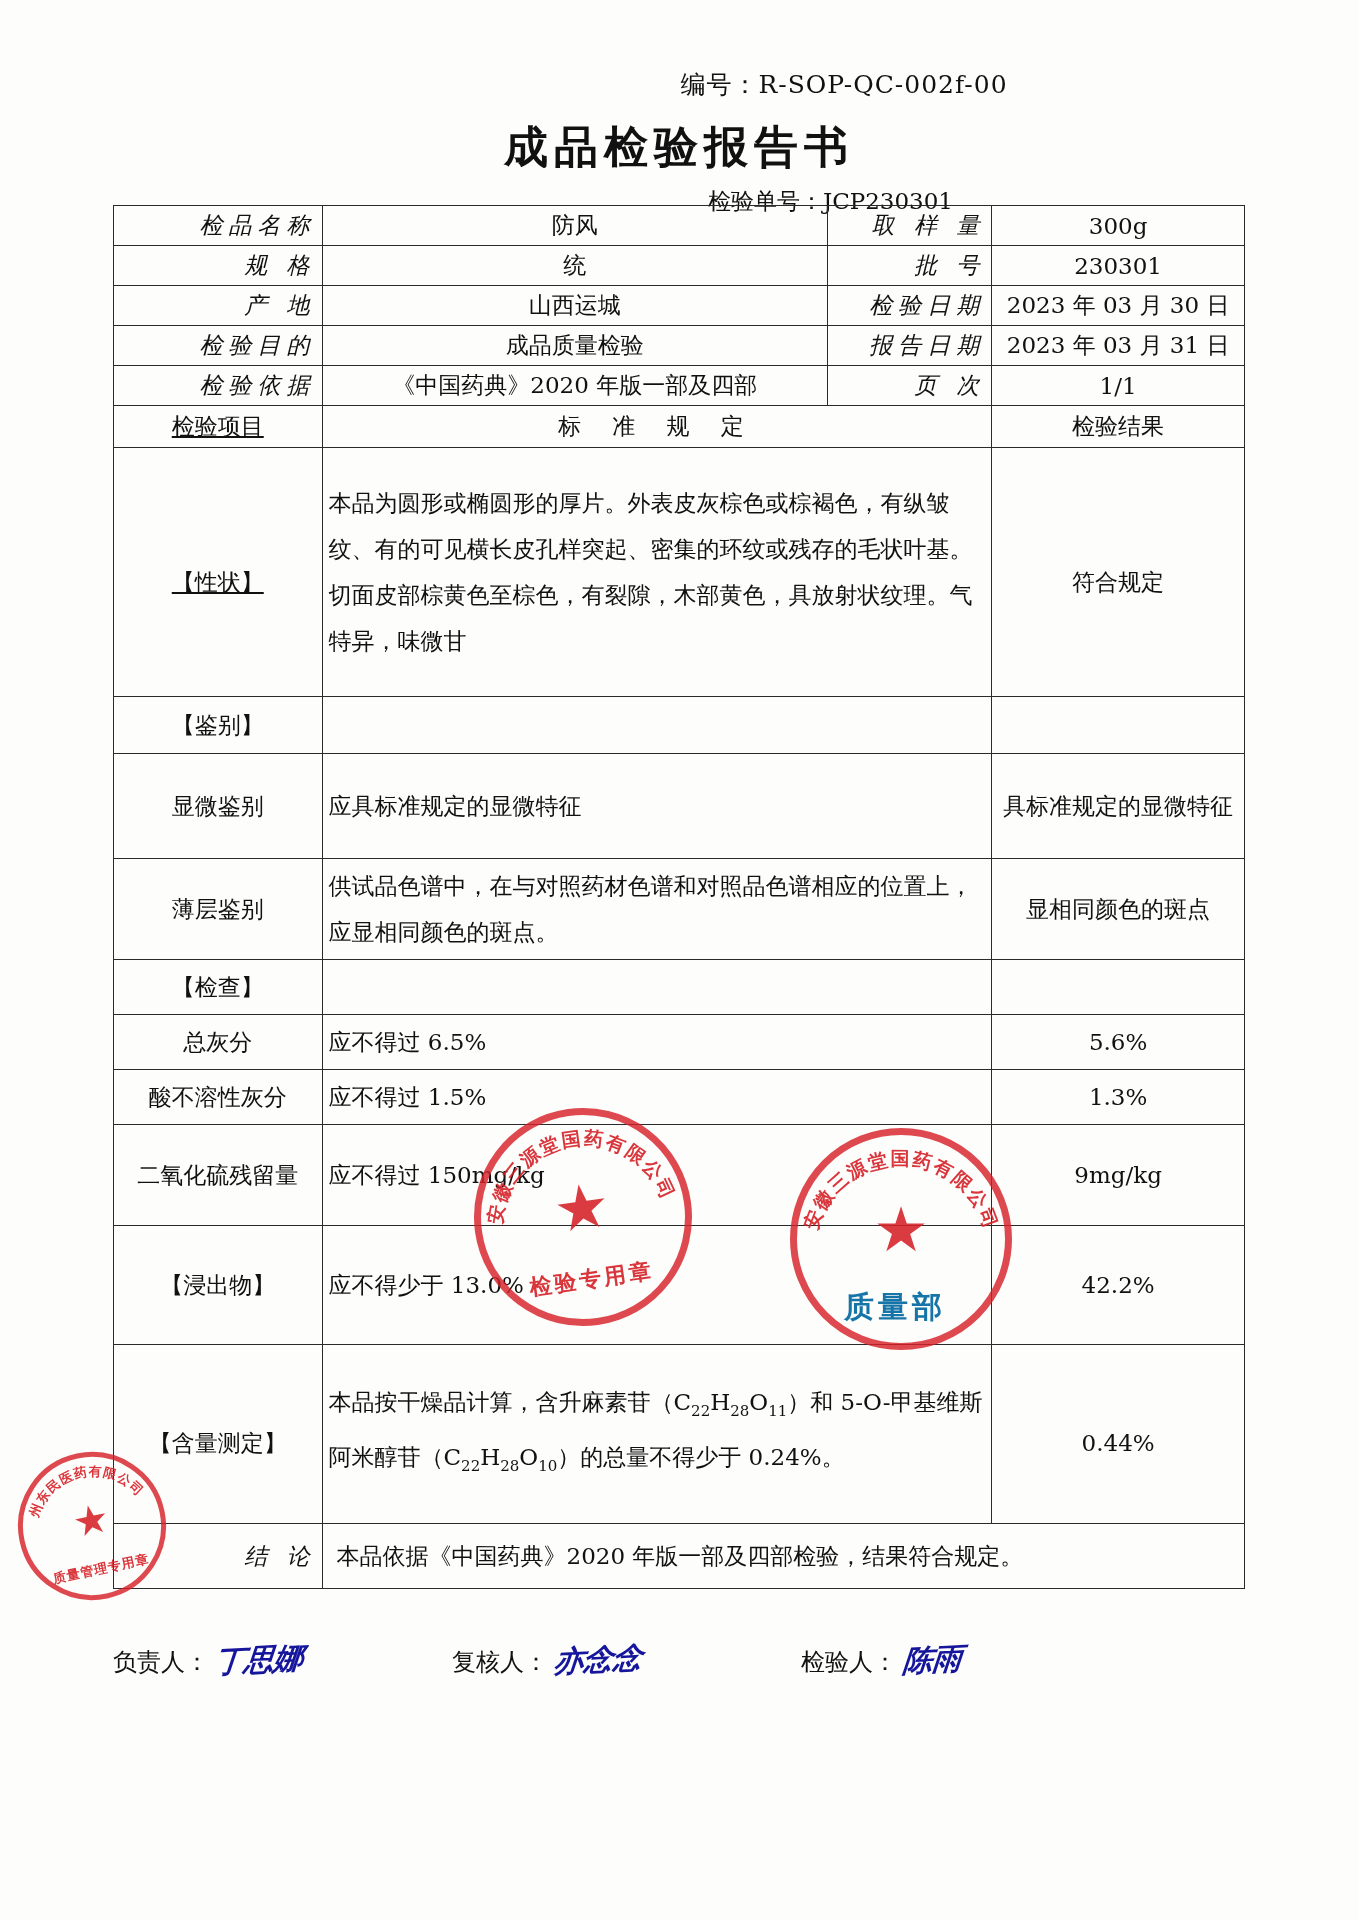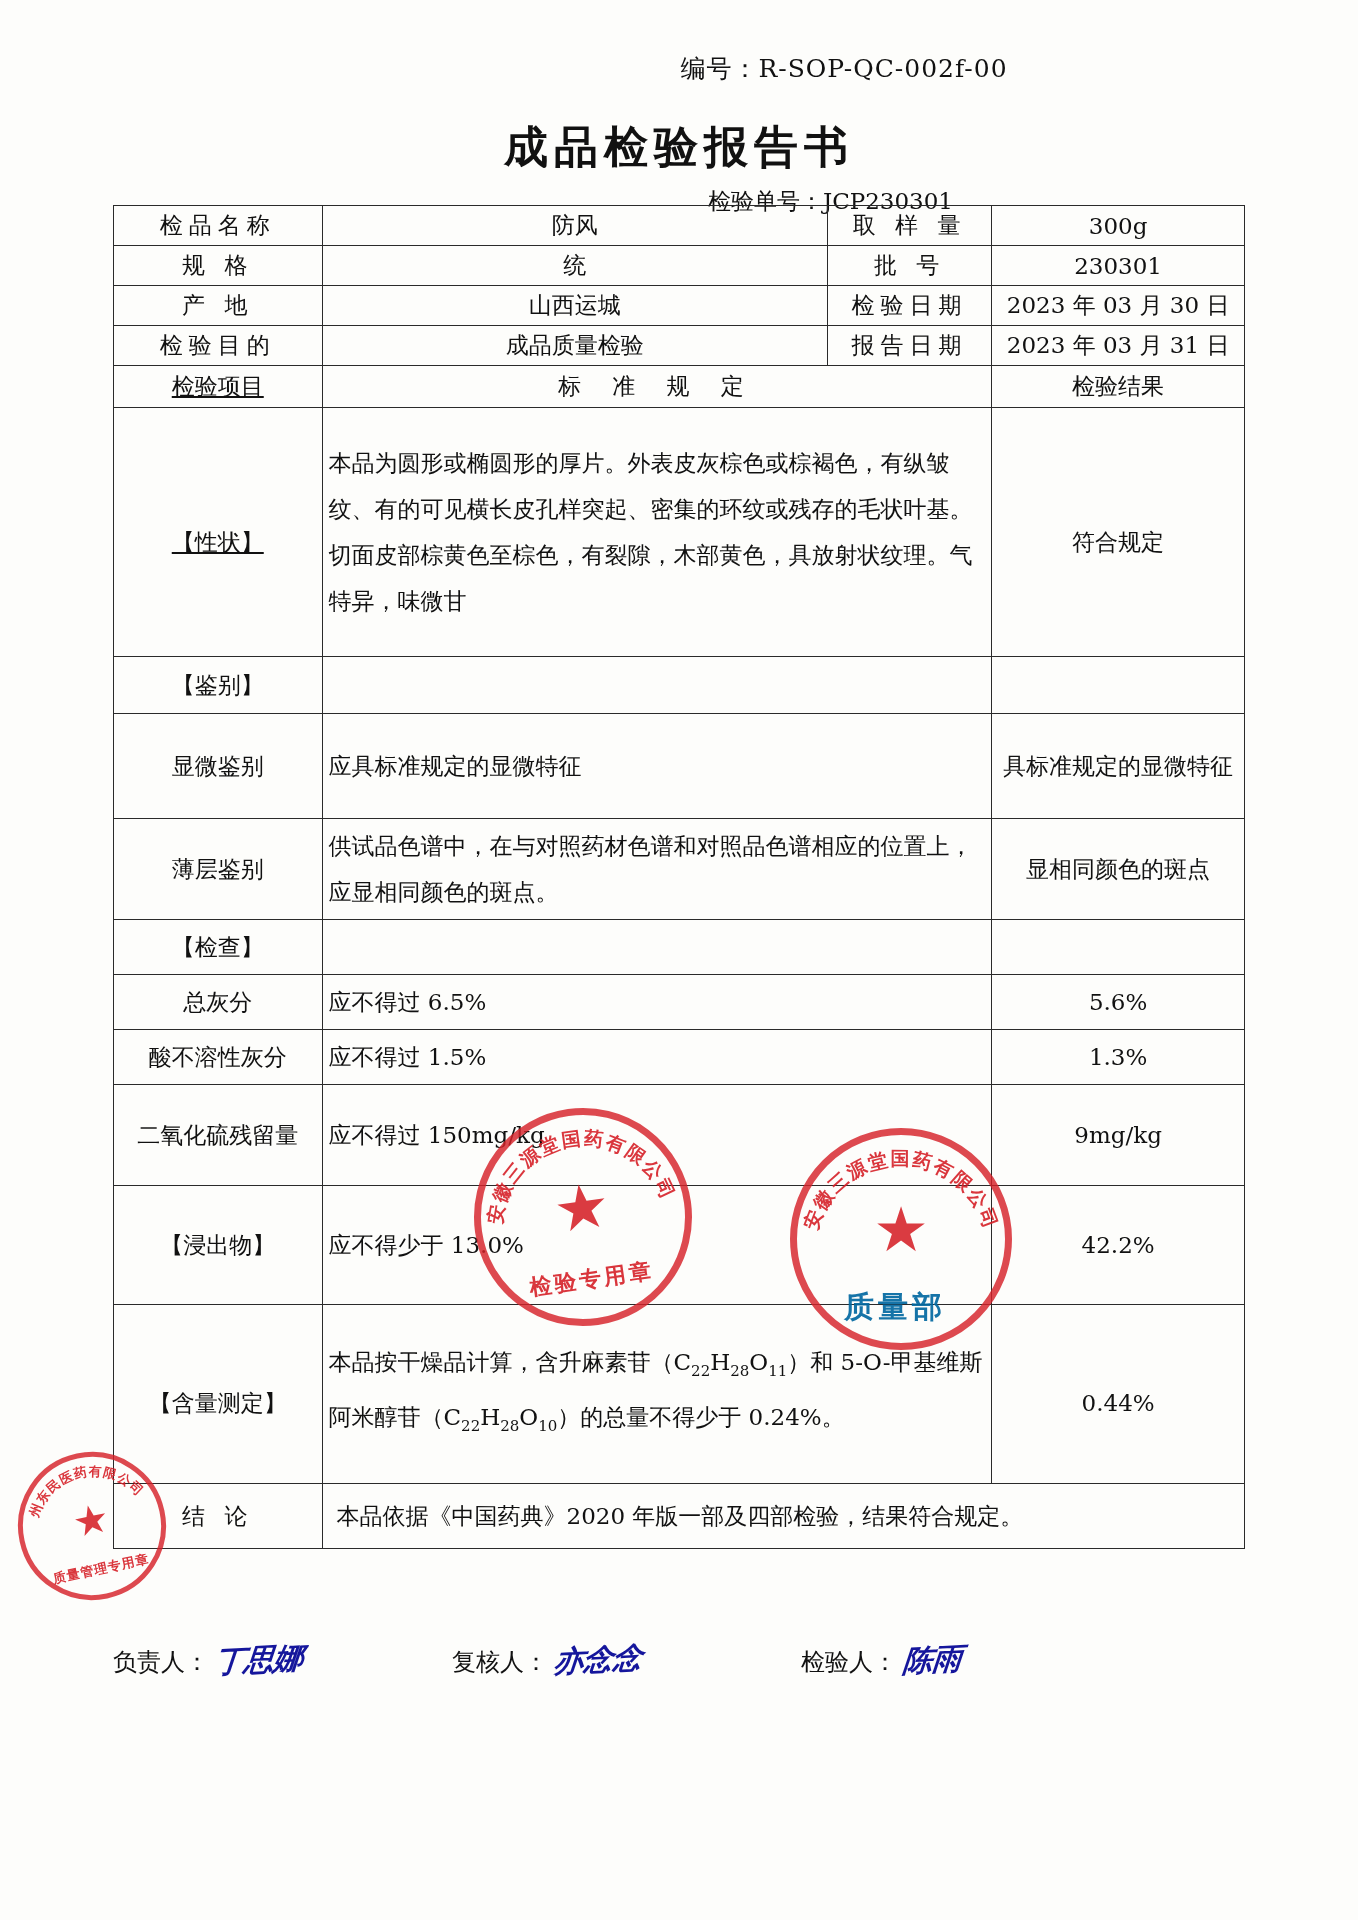--- a/index.html
+++ b/index.html
@@ -7,21 +7,21 @@
     width:1358px;height:1920px;
     background:#fdfdfb;
     font-family:"DejaVu Serif","Liberation Serif",serif;
     color:#111;
     position:relative;
     overflow:hidden;
   }
   .page{position:relative;width:1358px;height:1920px;}
 
   .doc-no{
-    position:absolute;left:0;top:52px;width:1358px;
+    position:absolute;left:0;top:68px;width:1358px;
     text-align:center;font-size:25px;letter-spacing:1px;
     padding-left:330px;box-sizing:border-box;
   }
   .title{
     position:absolute;left:0;top:118px;width:1358px;
     text-align:center;font-size:44px;font-weight:bold;letter-spacing:6px;
     font-family:"DejaVu Serif","Liberation Serif",serif;
   }
   .report-no{
     position:absolute;right:405px;top:186px;
@@ -32,21 +32,21 @@
     position:absolute;left:113px;top:205px;
     width:1132px;border-collapse:collapse;
     table-layout:fixed;
   }
   table.main td{
     border:1px solid #2a2a2a;
     font-size:23px;
     padding:4px 6px;
     vertical-align:middle;
   }
-  .lbl{text-align:center;letter-spacing:6px;white-space:nowrap;}
+  .lbl{text-align:right;letter-spacing:6px;white-space:nowrap;font-style:italic;}
   .lbl2{text-align:center;letter-spacing:0px;white-space:nowrap;text-decoration:underline;}
   .ctr{text-align:center;}
   .hdr-c{text-align:center;letter-spacing:12px;font-size:24px;}
   .hdr-r{text-align:center;font-size:24px;}
 
   .rowh{height:38px;}
 
   
   td.item{
     text-align:center;vertical-align:top;font-size:23px;
@@ -154,20 +154,26 @@
         <td class="lbl">产    地</td>
         <td class="ctr">山西运城</td>
         <td class="lbl">检验日期</td>
         <td class="ctr">2023 年 03 月 30 日</td>
       </tr>
       <tr class="rowh">
         <td class="lbl">检验目的</td>
         <td class="ctr">成品质量检验</td>
         <td class="lbl">报告日期</td>
         <td class="ctr">2023 年 03 月 31 日</td>
+      </tr>
+      <tr class="rowh">
+        <td class="lbl">检验依据</td>
+        <td class="ctr">《中国药典》2020 年版一部及四部</td>
+        <td class="lbl">页    次</td>
+        <td class="ctr">1/1</td>
       </tr>
 
       <tr style="height:42px">
         <td class="lbl2">检验项目</td>
         <td class="hdr-c" colspan="2">标 准 规 定</td>
         <td class="hdr-r">检验结果</td>
       </tr>
 
       <tr>
         <td class="item" style="padding-top:24px;text-decoration:underline;">【性状】</td>

